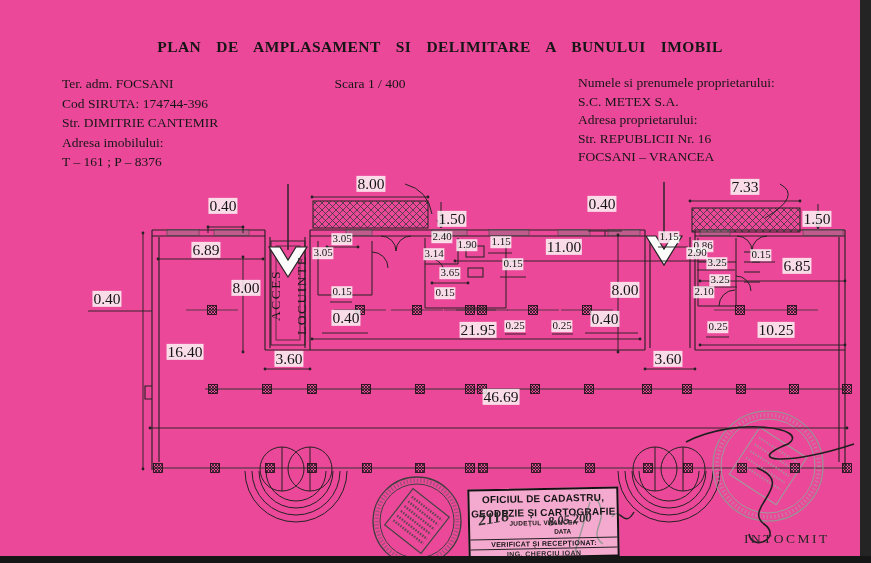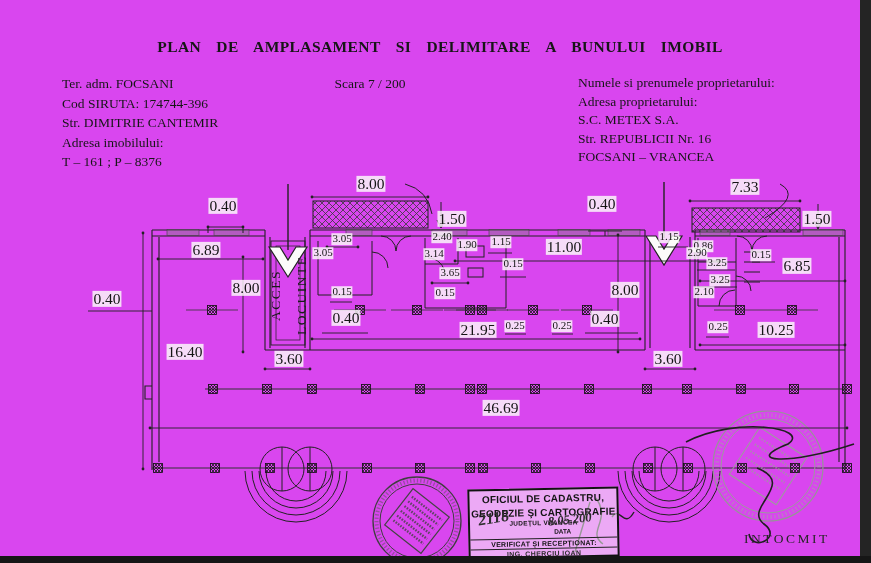--- a/index.html
+++ b/index.html
@@ -1,16 +1,16 @@
 <!DOCTYPE html>
 <html><head>
 <meta charset="utf-8">
 <style>
   html,body{margin:0;padding:0;background:#ffffff;}
-  .page{position:relative;width:871px;height:563px;background:#d946ef;overflow:hidden;
+  .page{position:relative;width:871px;height:563px;background:#ec4899;overflow:hidden;
         font-family:"Liberation Serif",serif;color:#161616;}
   .title{position:absolute;left:60px;top:38px;width:760px;text-align:center;
          font-weight:bold;font-size:15.5px;letter-spacing:.4px;word-spacing:11px;}
   .meta-left{position:absolute;left:62px;top:74px;font-size:13.5px;line-height:19.5px;white-space:nowrap;}
   .scale{position:absolute;left:300px;top:76px;width:140px;text-align:center;font-size:13.5px;}
   .meta-right{position:absolute;left:578px;top:74px;font-size:13.5px;line-height:18.5px;white-space:nowrap;}
   svg.plan{position:absolute;left:0;top:0;width:871px;height:563px;}
   #dims{position:absolute;left:0;top:0;width:871px;height:563px;pointer-events:none;}
   .dim{position:absolute;transform:translate(-50%,-50%);font-size:11px;white-space:nowrap;
        color:#141414;background:rgba(252,252,250,.82);padding:0 1px;line-height:1.05;}
@@ -43,26 +43,26 @@
   <div class="title">PLAN  DE  AMPLASAMENT  SI  DELIMITARE  A  BUNULUI  IMOBIL</div>
 
   <div class="meta-left">
     <div>Ter. adm. FOCSANI</div>
     <div>Cod SIRUTA: 174744-396</div>
     <div>Str. DIMITRIE CANTEMIR</div>
     <div>Adresa imobilului:</div>
     <div>T – 161 ; P – 8376</div>
   </div>
 
-  <div class="scale">Scara 7 / 200</div>
+  <div class="scale">Scara 1 / 400</div>
 
   <div class="meta-right">
     <div>Numele si prenumele proprietarului:</div>
+    <div>S.C. METEX S.A.</div>
     <div>Adresa proprietarului:</div>
-    <div>S.C. METEX S.A.</div>
     <div>Str. REPUBLICII Nr. 16</div>
     <div>FOCSANI – VRANCEA</div>
   </div>
 
   <svg class="plan" viewBox="0 0 871 563">
     <defs>
       <pattern id="xh" width="7" height="7" patternUnits="userSpaceOnUse">
         <path d="M0,7 L7,0 M0,0 L7,7" stroke="#3a3a3a" stroke-width="0.8"></path>
       </pattern>
       <pattern id="ph" width="3" height="3" patternUnits="userSpaceOnUse">
@@ -314,21 +314,21 @@
       <div class="dim" style="left: 717px; top: 263px;">3.25</div>
       <div class="dim" style="left: 720px; top: 280px;">3.25</div>
       <div class="dim" style="left: 704px; top: 292px;">2.10</div>
       <div class="dim lg" style="left: 797px; top: 266px;">6.85</div>
       <div class="dim" style="left: 718px; top: 327px;">0.25</div>
       <div class="dim lg" style="left: 776px; top: 330px;">10.25</div>
       <div class="dim lg" style="left: 185px; top: 352px;">16.40</div>
       <div class="dim lg" style="left: 107px; top: 299px;">0.40</div>
       <div class="dim lg" style="left: 289px; top: 359px;">3.60</div>
       <div class="dim lg" style="left: 668px; top: 359px;">3.60</div>
-      <div class="dim lg" style="left: 501px; top: 408px;">46.69</div>
+      <div class="dim lg" style="left: 501px; top: 397px;">46.69</div>
     </div>
 
   <div class="acces">
     <span>ACCES</span>
     <span>LOCUINTE</span>
   </div>
 
   <div class="stampbox">
     <div class="s1">OFICIUL DE CADASTRU,</div>
     <div class="s1">GEODEZIE ŞI CARTOGRAFIE</div>

